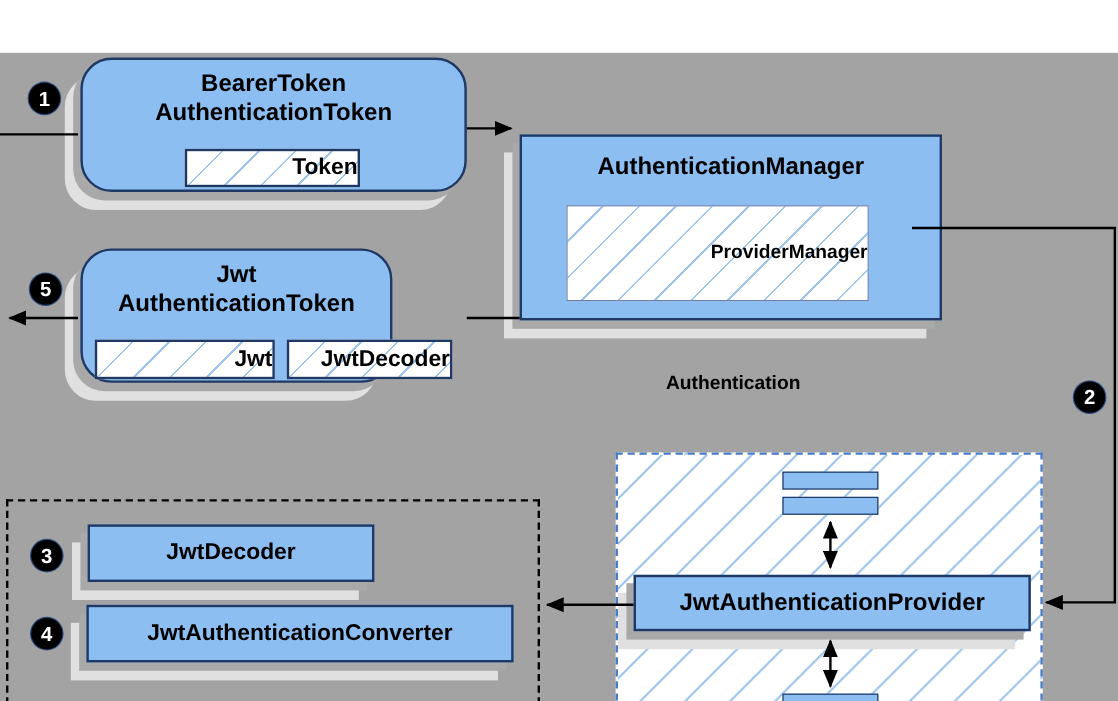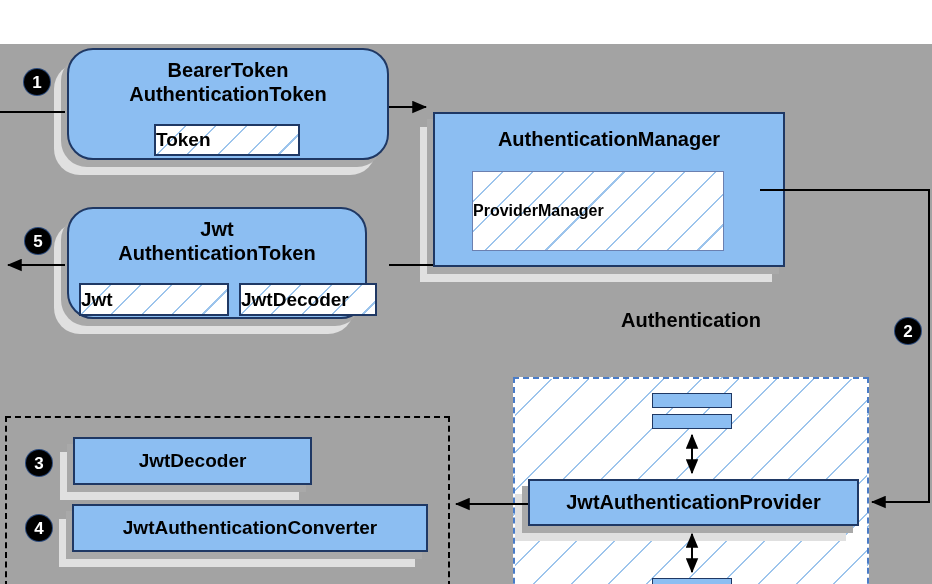--- a/index.html
+++ b/index.html
@@ -11,21 +11,21 @@
     position:absolute;box-sizing:border-box;
     background:var(--node-fill);
     border:2px solid var(--node-border);
     box-shadow:-6px 7px 0 0 var(--shadow-dark), -13px 15px 0 0 var(--shadow-light);
   }
   .rounded{border-radius:26px;}
   .node-title{text-align:center;font-size:20px;line-height:24px;}
   .pad-top-sm{padding-top:8px;}
   .pad-top-md{padding-top:13px;}
   .chip{
-    position:absolute;box-sizing:border-box;display:flex;align-items:center;justify-content:flex-start;
+    position:absolute;box-sizing:border-box;display:flex;align-items:center;justify-content:flex-end;
     background:repeating-linear-gradient(135deg,rgba(0,0,0,0) 0 20px,var(--hatch-line) 20px 21.5px),#ffffff;
     border:2px solid var(--node-border);
     font-size:19px;
   }
   .chip.thin-border{border:1.5px solid var(--chip-border);}
   .dashed-box{
     position:absolute;box-sizing:border-box;
   }
   .dashed-blue{
     border:2px dashed var(--dashed-blue);
@@ -43,21 +43,21 @@
     font-size:20px;
   }
   .badge{
     position:absolute;width:26px;height:26px;border-radius:50%;
     background:var(--badge-bg);color:var(--badge-fg);
     display:flex;align-items:center;justify-content:center;
     font-size:17px;line-height:1;z-index:30;
     box-shadow:0 0 0 1px #2b4a7c;
   }
   .group-label{
-    position:absolute;text-align:center;font-size:20px;line-height:24px;z-index:2;
+    position:absolute;text-align:left;font-size:16px;line-height:24px;z-index:2;
   }
   .overlay{position:absolute;left:0;top:0;z-index:10;pointer-events:none;}
   .overlay path{stroke:var(--arrow);stroke-width:2;fill:none;}
   .tspan{display:block;}
 </style>
 </head>
 <body>
 
 <div id="stage">
 
@@ -71,21 +71,21 @@
     </div>
   </div>
 
   <div class="node pad-top-md" style="left:433px;top:68px;width:352px;height:155px">
     <div class="node-title">AuthenticationManager</div>
     <div class="chip thin-border" style="left:37px;top:57px;width:252px;height:80px;font-size:16px">
       <span>ProviderManager</span>
     </div>
   </div>
 
-  <div class="node rounded pad-top-sm" style="left:67px;top:163px;width:300px;height:112px">
+  <div class="node rounded pad-top-sm" style="left:67px;top:163px;width:260px;height:112px">
     <div class="node-title">
       <span class="tspan">Jwt</span>
       <span class="tspan">AuthenticationToken</span>
     </div>
     <div class="chip" style="left:10px;top:74px;width:150px;height:33px">
       <span>Jwt</span>
     </div>
     <div class="chip" style="left:170px;top:74px;width:138px;height:33px">
       <span>JwtDecoder</span>
     </div>

